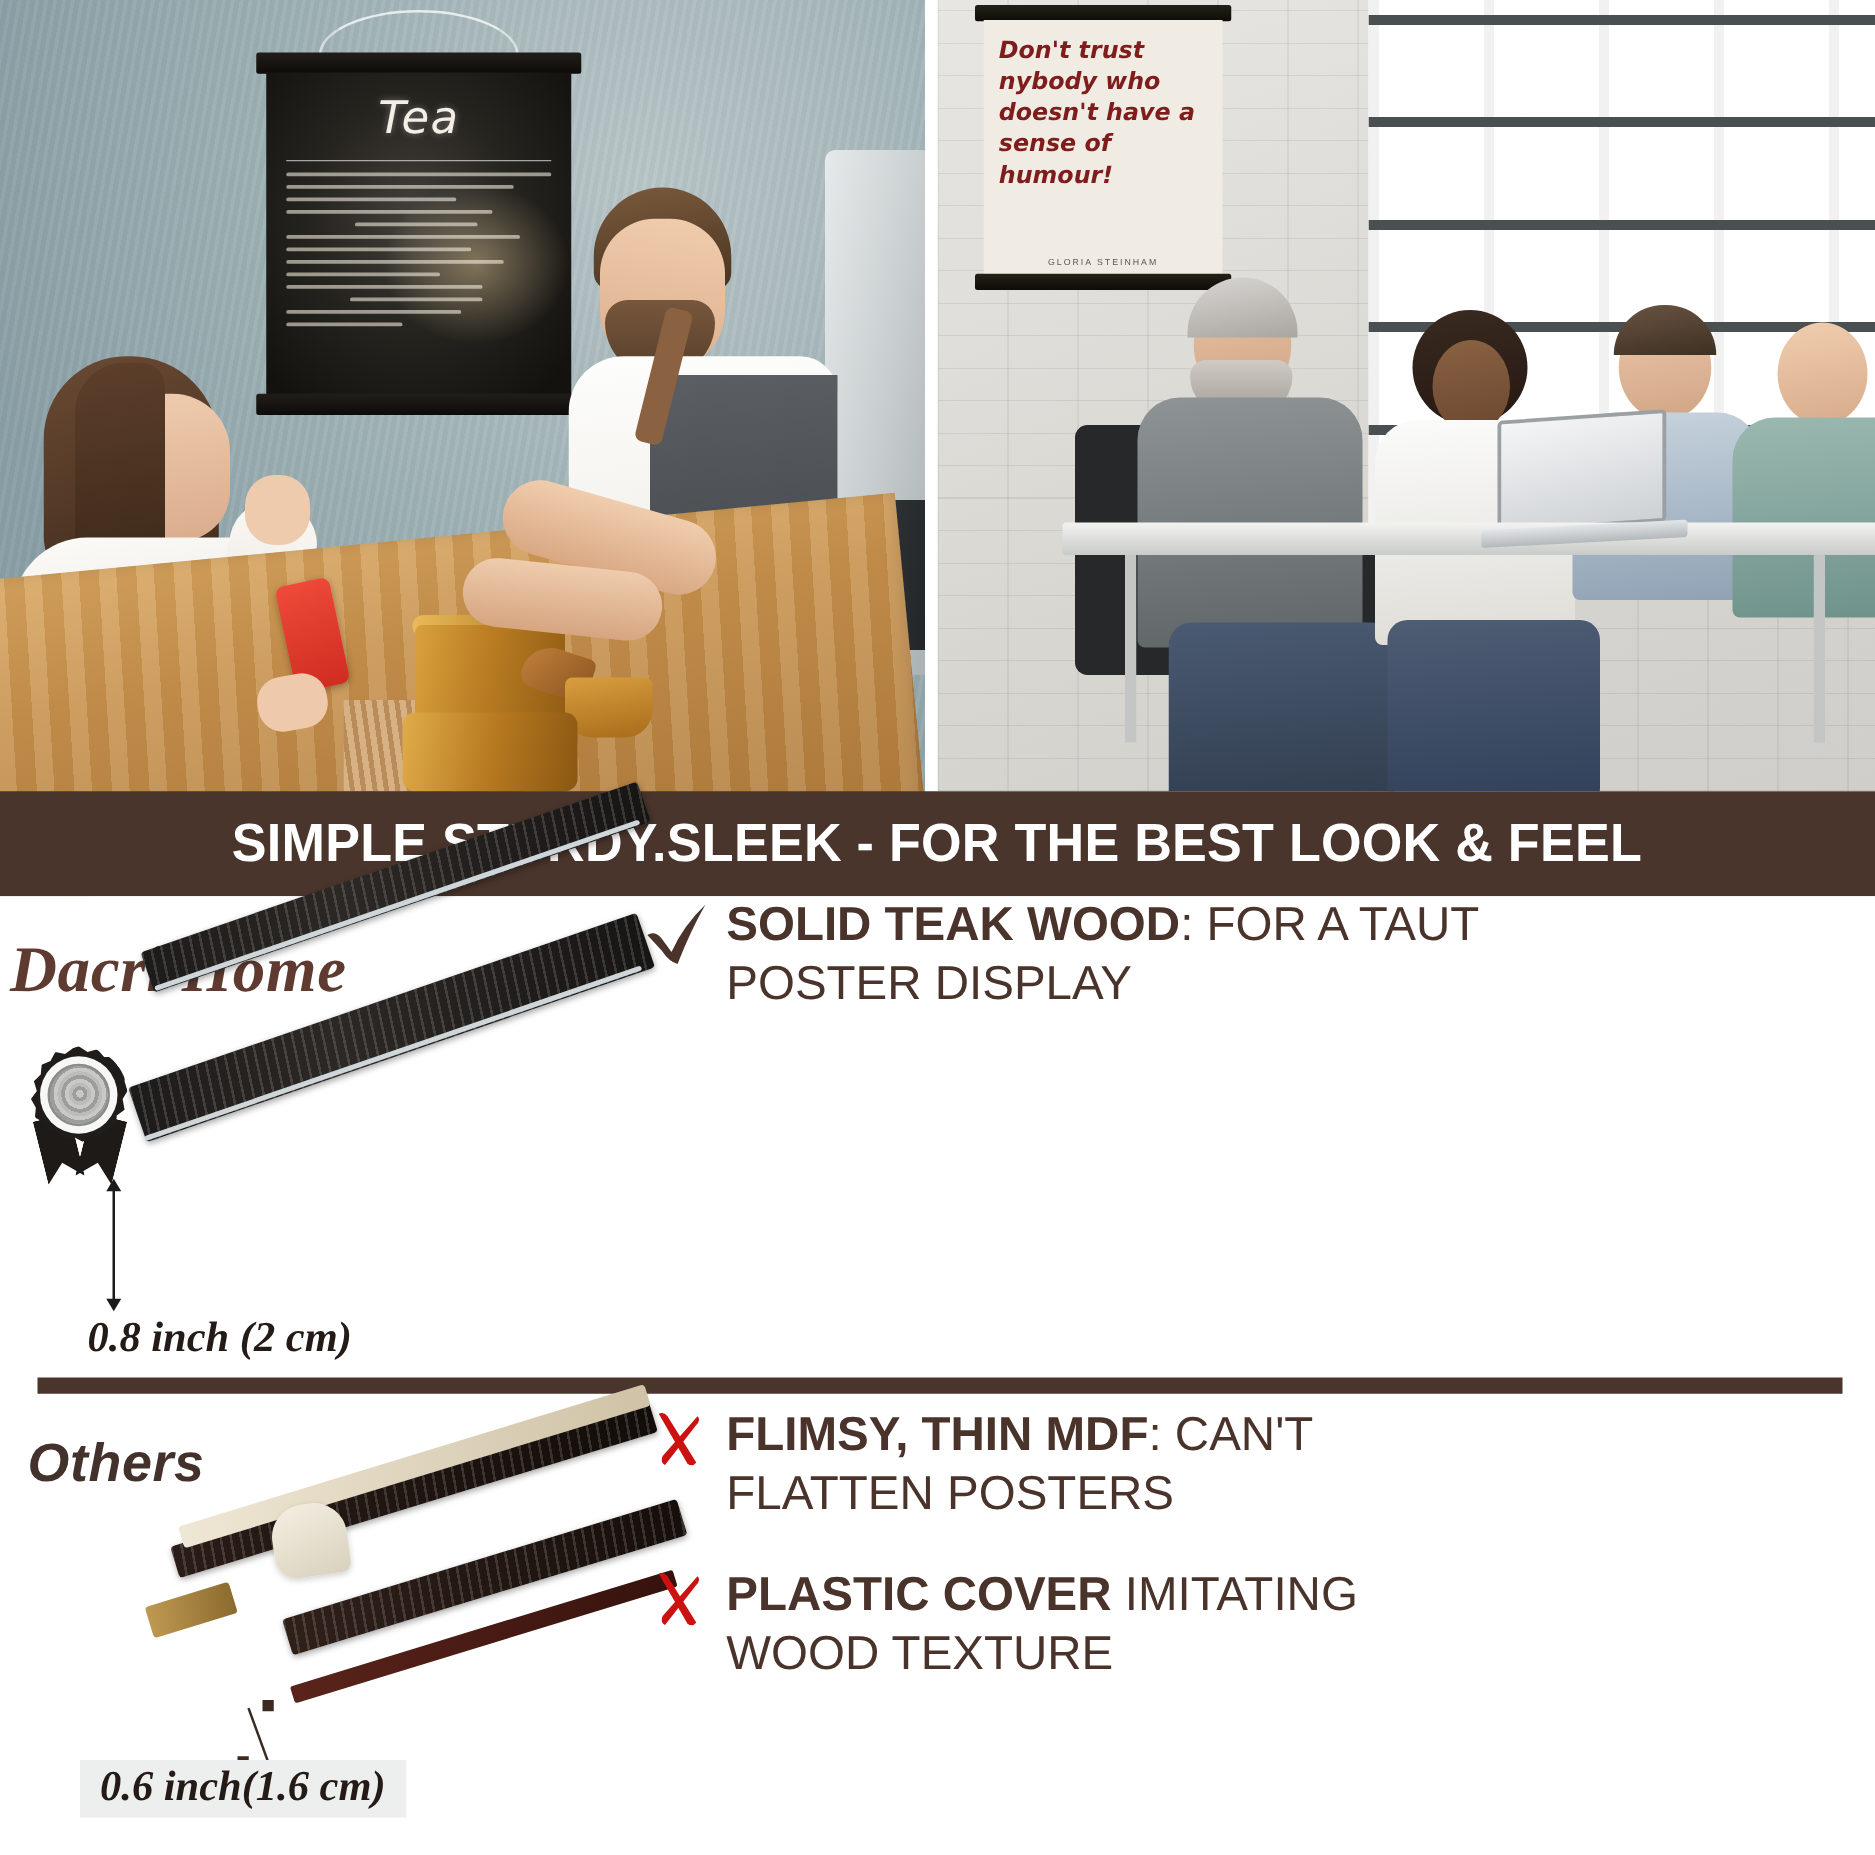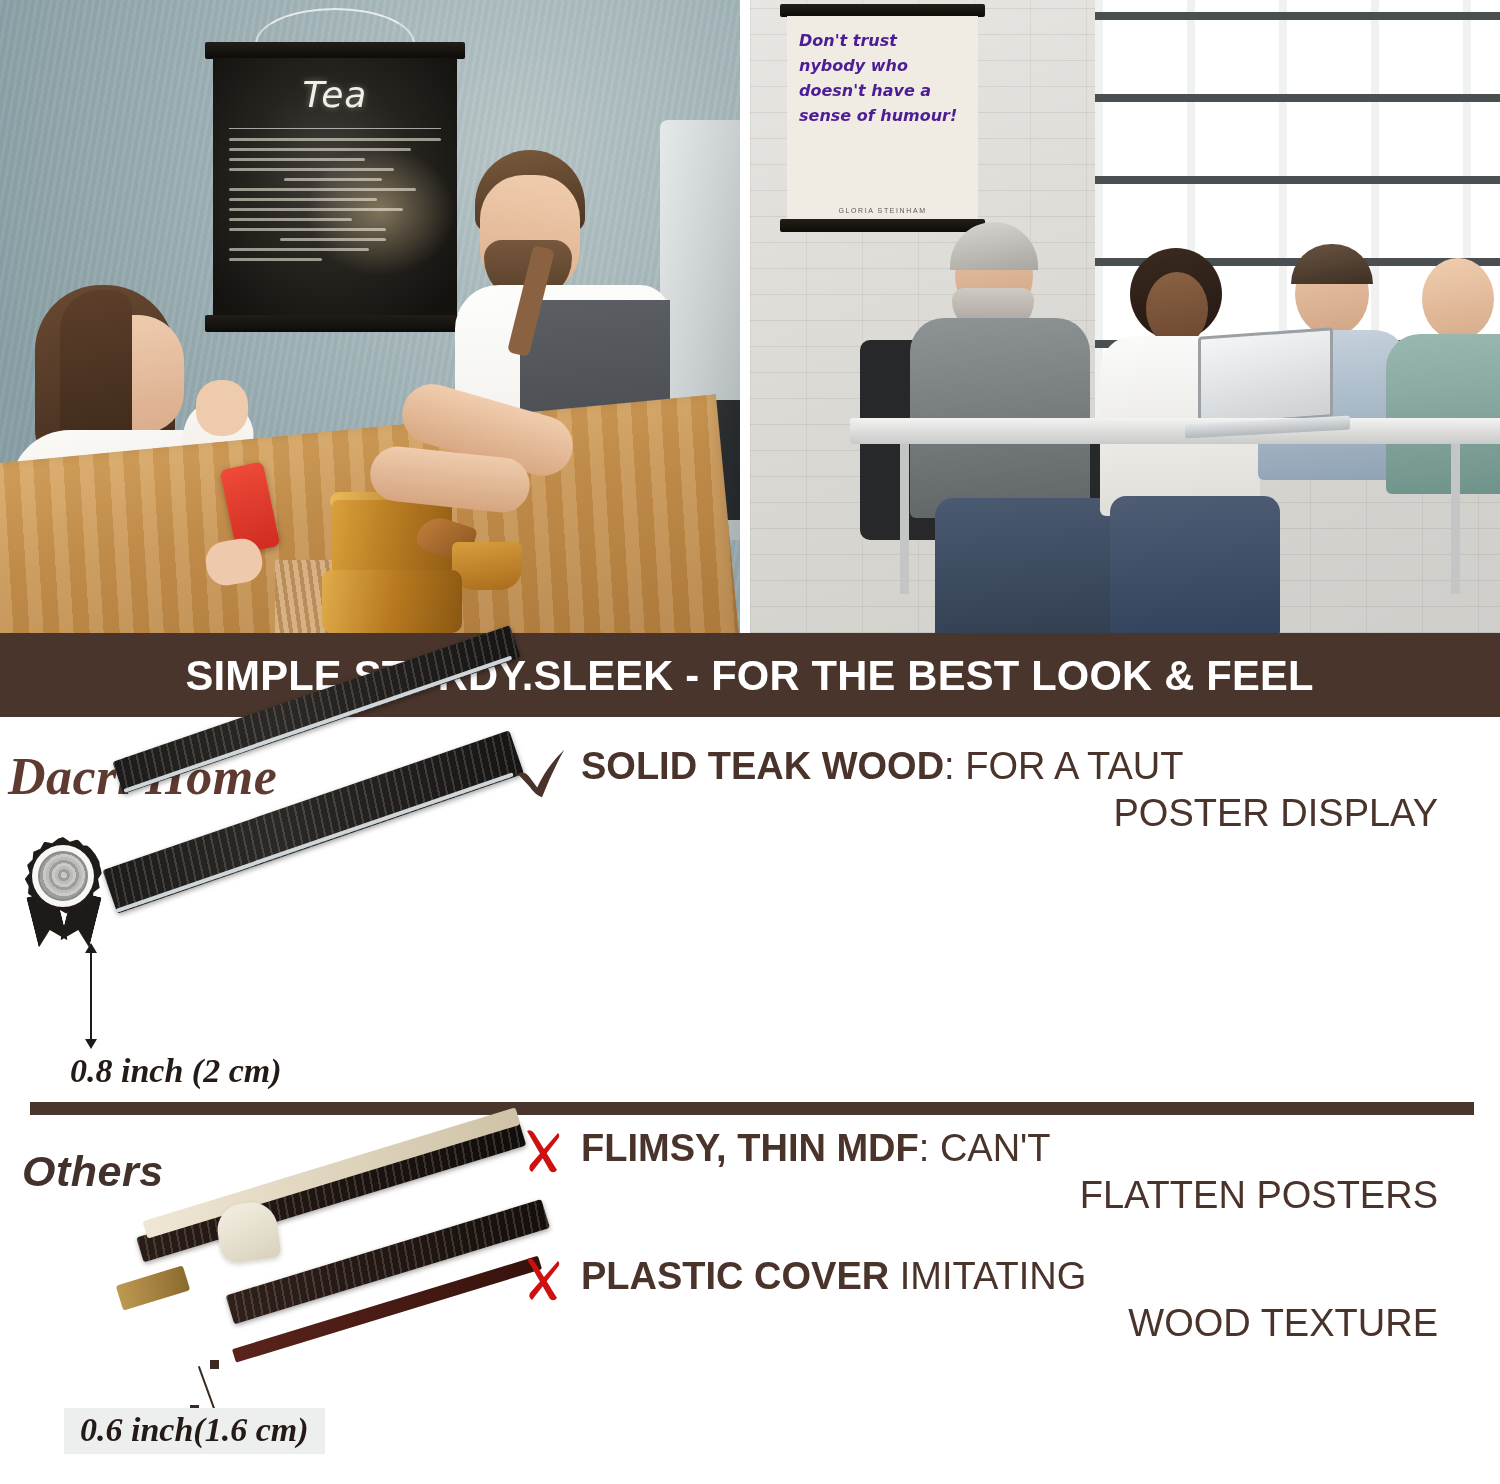--- a/index.html
+++ b/index.html
@@ -151,21 +151,21 @@
       repeating-linear-gradient(90deg,#4a4f52 0 8px, rgba(255,255,255,.92) 8px 92px),
       #f4f6f7;
   }
   .quote-frame { position:absolute; left:30px; top:4px; width:205px; height:228px; }
   .quote-bar { position:absolute; left:0; width:100%; height:13px;
     background:linear-gradient(180deg,#242018,#0e0c08); border-radius:2px; }
   .quote-bar.top{ top:0; } .quote-bar.bot{ bottom:0; }
   .quote-sheet { position:absolute; left:7px; right:7px; top:12px; bottom:12px;
     background:#f0ece3; padding:12px 10px 0 12px; }
   .quote-text { font-family:"DejaVu Sans", sans-serif; font-style:italic;
-    font-size:16px; line-height:25px; color:#4c1d95; font-weight:600; }
+    font-size:19px; line-height:25px; color:#7f1d1d; font-weight:600; }
   .quote-author { position:absolute; left:0; right:0; bottom:6px; text-align:center;
     font-size:7px; letter-spacing:1.6px; color:#5d5953; font-family:"Liberation Sans", sans-serif; }
   .o-table { position:absolute; left:100px; top:418px; width:660px; height:26px;
     background:linear-gradient(180deg,#f3f3f1,#c9cbc9); border-radius:3px; }
   .o-table-legs { position:absolute; left:150px; top:444px; width:560px; height:150px;
     border-left:9px solid #c3c6c5; border-right:9px solid #c3c6c5; }
   .chair { position:absolute; background:#26282a; border-radius:10px; }
   .person { position:absolute; }
   .p-head { position:absolute; border-radius:50%; }
   .p-body { position:absolute; border-radius:34px 34px 6px 6px; }
@@ -188,21 +188,21 @@
   }
 
   
   #compare { position:absolute; left:0; top:717px; width:1500px; height:767px; background:#fff; }
 
   .cmp-row { position:absolute; left:0; width:1500px; display:flex; }
   #row-ours { top:0; height:385px; }
   #row-others { top:400px; height:367px; }
 
   .cmp-left { position:relative; width:505px; height:100%; }
-  .cmp-right { position:relative; flex:1; height:100%; padding-top:26px; }
+  .cmp-right { position:relative; flex:1; height:100%; }
 
   .brand-name {
     position:absolute; left:8px; top:30px;
     font-family:"Liberation Serif", serif; font-style:italic; font-weight:bold;
     font-size:52px; color:#5e3a30; letter-spacing:.5px;
   }
   .others-name {
     position:absolute; left:22px; top:30px;
     font-family:"Liberation Sans", sans-serif; font-style:italic; font-weight:bold;
     font-size:43px; color:#43322b; letter-spacing:.5px;
@@ -253,21 +253,21 @@
   .leader { position:absolute; left:206px; top:248px; width:2px; height:48px;
     background:#3a2a22; transform:rotate(-20deg); }
   .leader-dot { position:absolute; width:9px; height:9px; background:#3a2a22; }
 
   
   .feat { display:flex; align-items:flex-start; margin-bottom:6px; }
   .feat-mark { width:76px; flex:none; text-align:center; padding-top:2px; }
   .feat-body { flex:1; }
   .feat-line { font-size:38px; line-height:47px; color:#4a332a;
     font-family:"Liberation Sans", sans-serif; }
-  .feat-line.l2 { text-align:right; padding-right:62px; }
+  .feat-line.l2 { text-align:left; padding-right:62px; }
   .feat-line .bold { font-weight:bold; }
 
   svg.check { width:58px; height:58px; }
   svg.cross { width:44px; height:50px; }
 
   #divider { position:absolute; left:30px; top:385px; width:1444px; height:13px;
     background:#4a352c; }
 </style>
 </head>
 <body>

